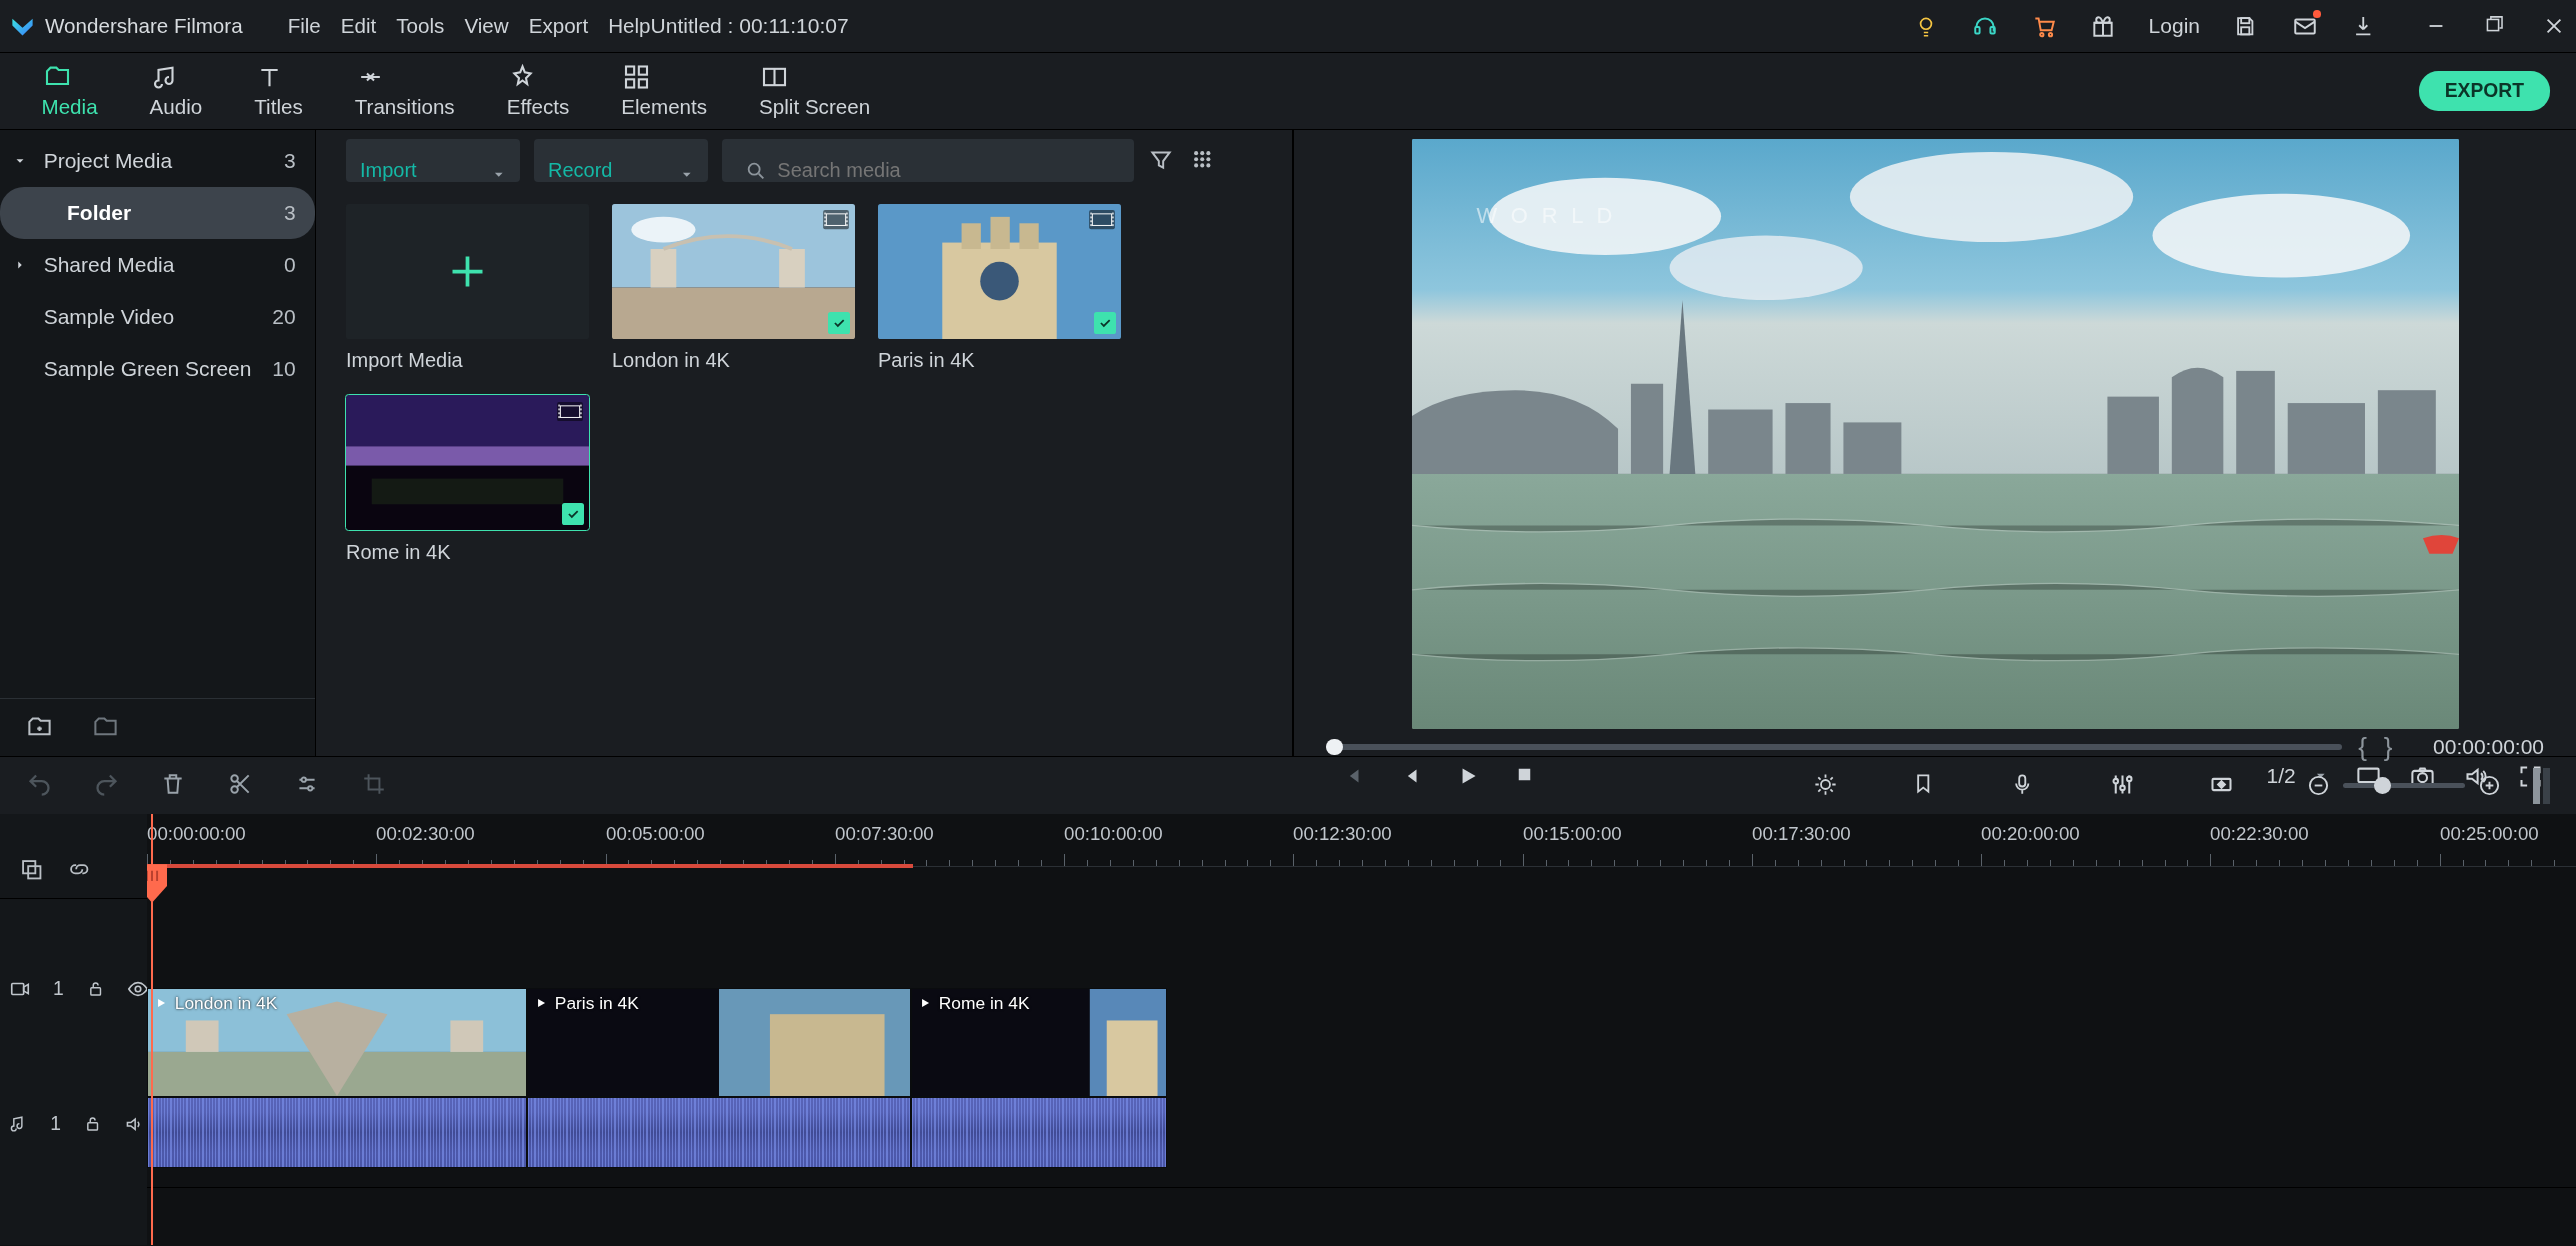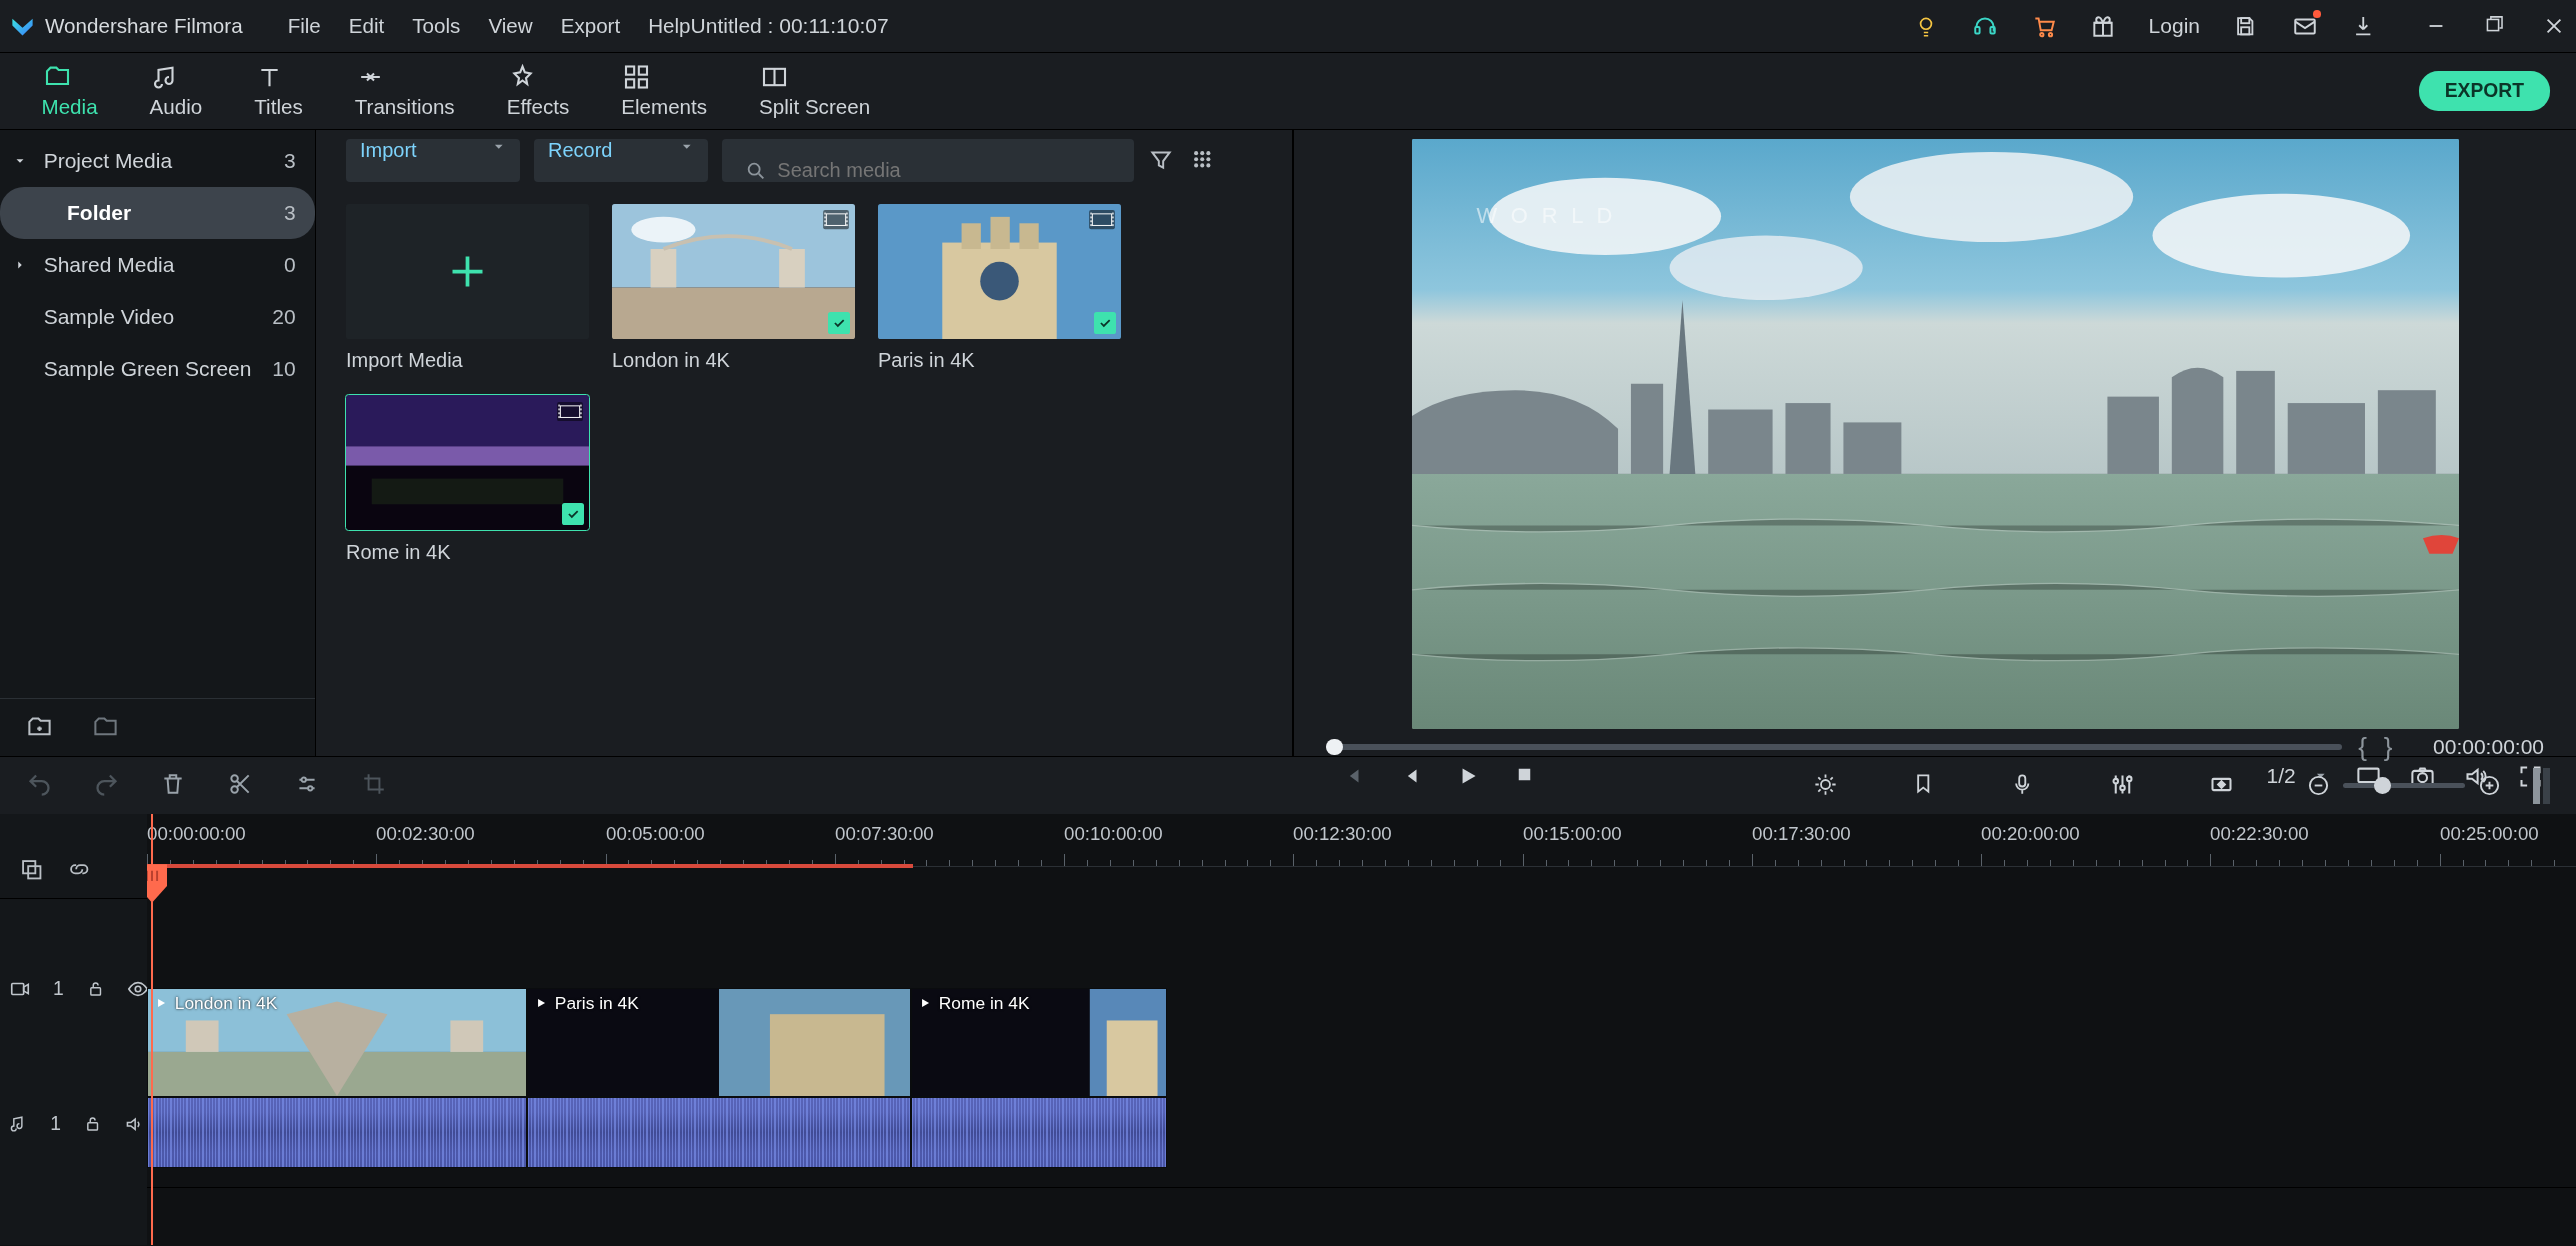--- a/index.html
+++ b/index.html
@@ -8,21 +8,21 @@
     --border:#3a4148; --txt:#d7dbdf; --txt-dim:#9aa3ab; --txt-dimmer:#6f777e;
     --accent:#3ee2ae; --accent-dim:#2bbd91; --blue:#5a6dd8;
   }
   body{background:var(--bg0);color:var(--txt);width:2576px;height:1246px;font-size:19.3px;overflow:hidden;}
   svg{display:block;}
 
   
   .titlebar{height:53px;background:var(--bg1);display:flex;align-items:center;padding:0 9px;border-bottom:0.6px solid #000;}
   .logo{width:27px;height:27px;margin-right:9px;}
   .app-name{font-size:20.6px;color:#d7dbdf;margin-right:45px;}
-  .menus{display:flex;gap:28px;}
+  .menus{display:flex;gap:20px;}
   .menus span{font-size:20.6px;color:#cfd4d9;cursor:pointer;}
   .title-center{flex:1;font-size:21px;color:#cfd4d9;}
   .title-right{display:flex;align-items:center;gap:32px;}
   .title-right .ico{width:27px;height:27px;display:flex;align-items:center;justify-content:center;cursor:pointer;color:#c9ced3;}
   .title-right .login{font-size:21px;color:#cfd4d9;cursor:pointer;}
   .win-controls{display:flex;gap:32px;margin-left:13px;}
   .notif-dot{position:relative;}
   .notif-dot::after{content:'';position:absolute;top:-2.6px;right:-2.6px;width:7.7px;height:7.7px;background:#ff5a3c;border-radius:50%;}
 
   
@@ -44,21 +44,21 @@
   .tree-item .cnt{color:#b9bfc5;}
   .tree-item.sel{background:#3d444c;border-radius:24px;}
   .tree-item.sel .lbl{font-weight:600;color:#fff;}
   .tree-item.indent .lbl{padding-left:31px;}
   .tree-foot{height:58px;border-top:0.6px solid #2b3035;display:flex;align-items:center;gap:39px;padding-left:26px;}
   .tree-handle{position:absolute;left:313px;top:438px;width:11.6px;height:23px;color:#9aa3ab;cursor:pointer;}
 
   
   .media-area{flex:1;background:var(--bg1);display:flex;flex-direction:column;border-right:2.6px solid #000;position:relative;}
   .media-tools{height:61px;display:flex;align-items:center;gap:14px;padding:0 30px;}
-  .dd{height:43px;background:#2a3036;border-radius:3.9px;display:flex;align-items:flex-start;justify-content:space-between;padding:0 14px;font-size:20px;color:#7dd3fc;cursor:pointer;}
+  .dd{height:43px;background:#2a3036;border-radius:3.9px;display:flex;align-items:flex-end;justify-content:space-between;padding:0 14px;font-size:20px;color:#14b8a6;cursor:pointer;}
   .dd.import{width:174px;}
   .dd.record{width:174px;}
   .search{flex:1;max-width:412px;height:43px;background:#2a3036;border-radius:3.9px;display:flex;align-items:flex-end;padding:0 23px;color:#8d959c;}
   .search input{flex:1;background:none;border:none;outline:none;color:#cfd4d9;font-size:20px;margin-left:10.3px;}
   .media-tools .ico{width:28px;height:28px;color:#b9bfc5;cursor:pointer;}
   .media-grid{flex:1;padding:13px 30px;display:flex;flex-wrap:wrap;gap:23px;align-content:flex-start;}
   .media-cell{width:243px;}
   .thumb{width:243px;height:135px;background:#2c3238;border-radius:2.6px;position:relative;overflow:hidden;}
   .thumb.import{background:#1e2327;display:flex;align-items:center;justify-content:center;}
   .thumb.sel{outline:1.9px solid var(--accent);}

